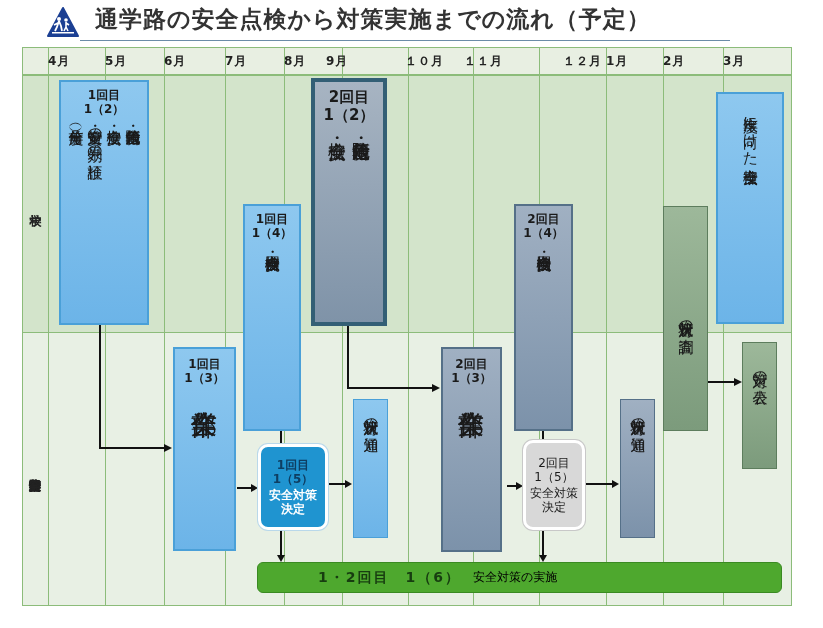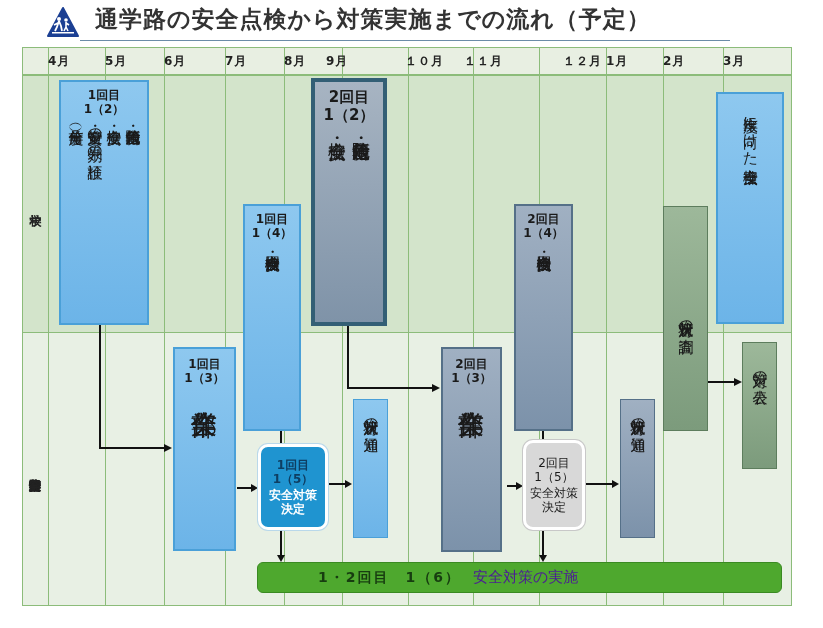--- a/index.html
+++ b/index.html
@@ -24,21 +24,21 @@
   .slate { background: linear-gradient(#a0b0c2, #7c92aa); border: 2px solid #557088; }
   .slate-dark { background: linear-gradient(#a7b4c2, #7f93a8); border: 4px solid #335f75; }
   .gg { background: linear-gradient(#9db89a, #7c9b7c); border: 1px solid #5d7d5d; }
   .rnd-blue { background: #1f94d0; border: 3px solid #ffffff; border-radius: 10px; box-shadow: 0 0 0 1px #b9d8ea; }
   .rnd-gray { background: #d8d8d8; border: 3px solid #ffffff; border-radius: 10px; box-shadow: 0 0 0 1px #c8c8c8; }
   .head { font-size: 12px; font-weight: bold; text-align: center; line-height: 14px; white-space: pre; }
   .vtxt { writing-mode: vertical-rl; font-size: 15px; line-height: 17px; letter-spacing: 0px; }
   .vbig { writing-mode: vertical-rl; font-size: 26px; line-height: 28px; }
   .green-bar { left: 257px; top: 562px; width: 525px; height: 31px; background: #4ea82e; border: 1px solid #3a8a22; border-radius: 6px; display: flex; align-items: center; padding-left: 60px; font-size: 14px; }
   .gb-strong { font-weight: bold; color: #173d10; letter-spacing: 2px; margin-right: 12px; }
-  .gb-text { color: #4c1d95; font-size: 15px; }
+  .gb-text { color: #000000; font-size: 12px; }
   .arrow-line { background: #111; }
 </style>
 </head>
 <body>
 
 <div class="abs logo">
   <svg width="34" height="34" viewBox="0 0 34 34">
     <path d="M17 2 L32 30 L2 30 Z" fill="#1b3f93" stroke="#1b3f93" stroke-width="2" stroke-linejoin="round"></path>
     <path d="M17 8 L28 28 L6 28 Z" fill="#1b3f93"></path>
     <circle cx="13" cy="13" r="2" fill="#fff"></circle>

